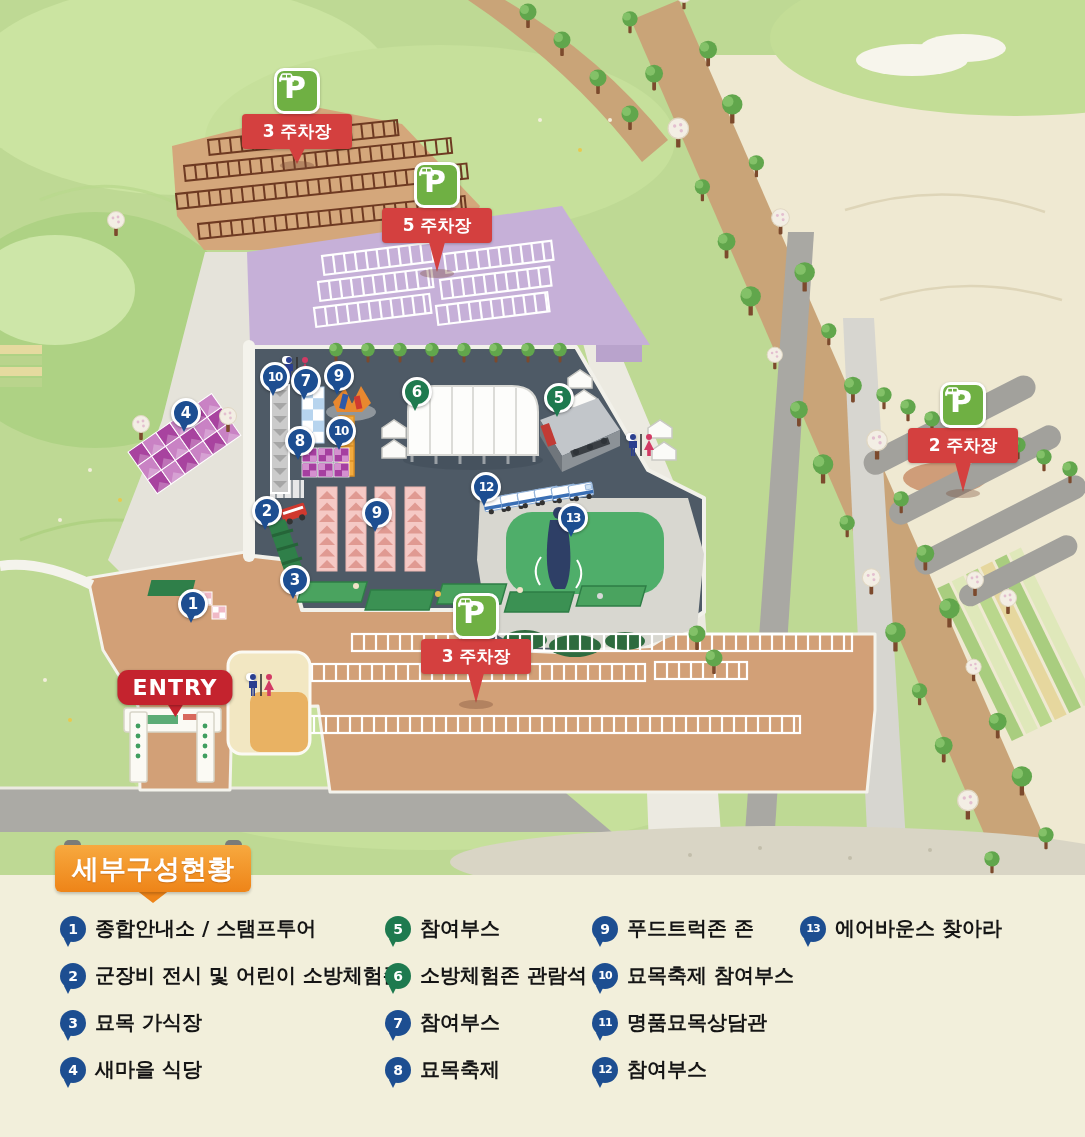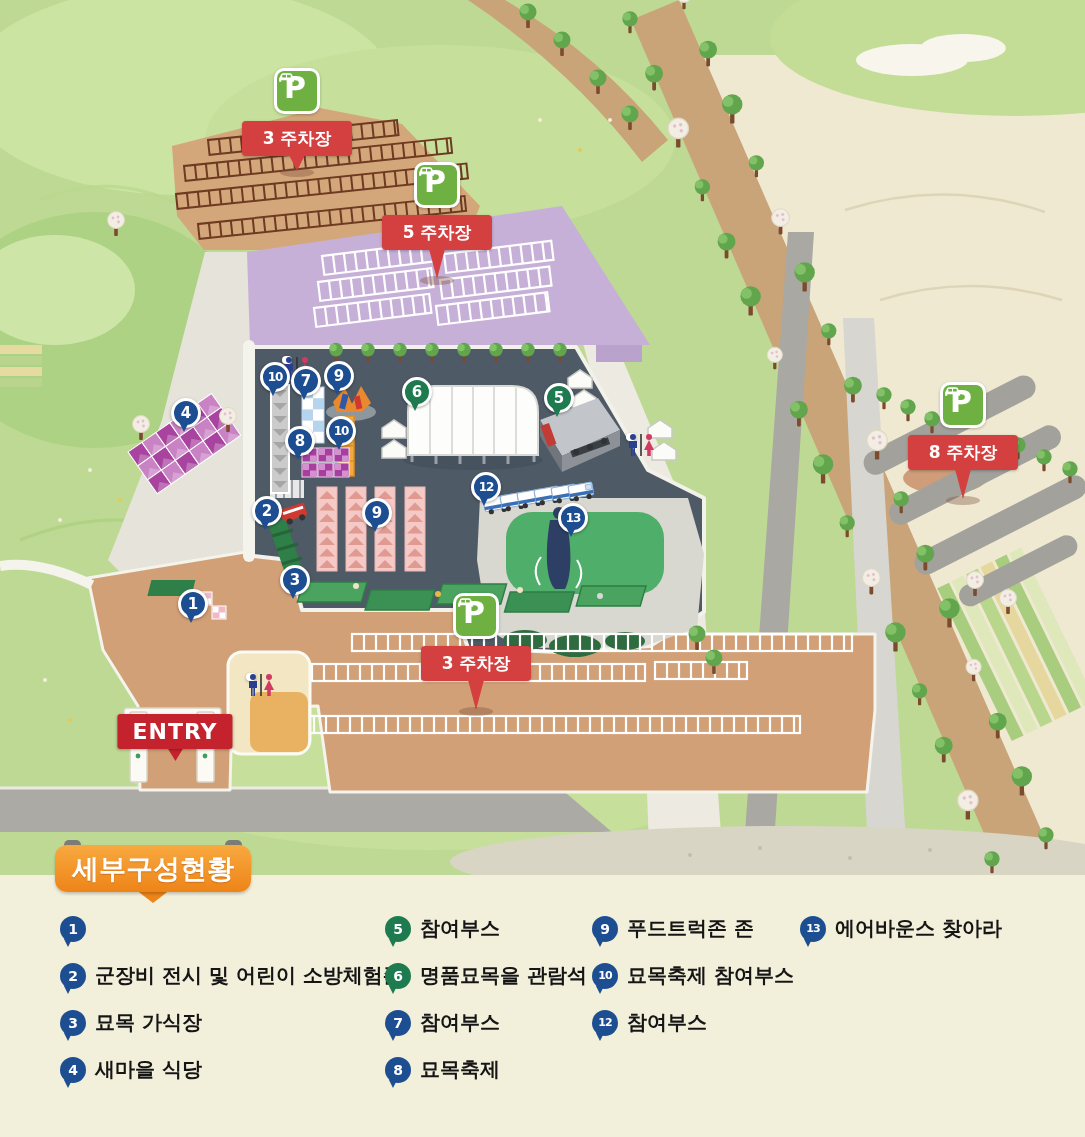--- a/index.html
+++ b/index.html
@@ -16,39 +16,39 @@
   .marker.green{background:#1e7a4f;}
   .marker .tail{position:absolute;bottom:-12px;left:5px;width:0;height:0;
     border:5px solid transparent;border-top:10px solid #1d4e91;}
   .marker.green .tail{border-top-color:#1e7a4f;}
   
   .psign{position:absolute;transform:translateX(-50%);text-align:center;z-index:40;width:110px;}
   .pbadge{position:relative;width:46px;height:46px;margin:0 auto;background:#6fb043;
     border:3px solid #fff;border-radius:10px;box-shadow:0 1px 3px rgba(0,0,0,.25);}
   .pbadge .pletter{position:absolute;left:7px;top:-1px;color:#fff;font-weight:bold;font-size:30px;}
   .pbadge svg{position:absolute;right:3px;bottom:4px;}
-  .plabel{display:block;margin:7px auto 0;background:#d4403f;color:#fff;font-weight:bold;
+  .plabel{display:block;margin:0 auto 0;background:#d4403f;color:#fff;font-weight:bold;
     font-size:17px;padding:6px 8px;border-radius:4px;box-shadow:0 1px 3px rgba(0,0,0,.25);white-space:nowrap;}
   .ptail{width:0;height:0;margin:-1px auto 0;border:8px solid transparent;border-bottom:none;}
   .pshadow{width:34px;height:9px;margin:-3px auto 0;background:rgba(120,75,55,.35);border-radius:50%;}
   
   .entry{position:absolute;transform:translateX(-50%);text-align:center;z-index:40;}
   .entry .ebox{display:inline-block;background:#c4232e;color:#fff;font-weight:bold;font-size:22px;
-    padding:5px 15px;border-radius:3px;box-shadow:0 1px 3px rgba(0,0,0,.3);letter-spacing:1px;margin-top:44px;}
+    padding:5px 15px;border-radius:11px;box-shadow:0 1px 3px rgba(0,0,0,.3);letter-spacing:1px;}
   .entry .etail{width:0;height:0;margin:-1px auto 0;border:8px solid transparent;border-top:13px solid #c4232e;}
   
   .toilet{position:absolute;transform:translate(-50%,-50%);background:#fff;border-radius:6px;
     padding:4px 5px;box-shadow:0 1px 3px rgba(0,0,0,.3);z-index:25;line-height:0;}
   
   .legend{position:absolute;left:0;top:875px;width:1085px;height:262px;background:#f2efdb;}
   .ribbon{position:absolute;left:55px;top:-30px;width:196px;z-index:5;}
   .ribbon .tab{position:absolute;top:-5px;width:17px;height:36px;background:#7b7b78;border-radius:5px;}
   .ribbon .tab.l{left:9px;} .ribbon .tab.r{right:9px;}
   .ribbon-body{position:relative;height:47px;background:linear-gradient(#f7a93f,#ee8418);
-    border-radius:12px;display:flex;align-items:center;justify-content:center;color:#fff;
+    border-radius:6px;display:flex;align-items:center;justify-content:center;color:#fff;
     font-weight:bold;font-size:27px;text-shadow:0 1px 1px rgba(140,60,0,.35);box-shadow:0 2px 3px rgba(0,0,0,.2);}
   .ribbon-point{width:0;height:0;margin:-6px auto 0;border:22px solid transparent;border-bottom:none;
     border-top:17px solid #ee8418;}
   .lcol{position:absolute;top:30px;}
   .litem{display:flex;align-items:center;height:47px;}
   .lbubble{position:relative;flex:0 0 26px;width:26px;height:26px;border-radius:50%;background:#1d4e91;
     color:#fff;font-weight:bold;font-size:14px;display:flex;align-items:center;justify-content:center;margin-right:9px;}
   .lbubble.two{font-size:11px;letter-spacing:-1px;}
   .lbubble.green{background:#1e7a4f;}
   .lbubble .tail{position:absolute;bottom:-9px;left:4px;width:0;height:0;border:4px solid transparent;
@@ -1180,21 +1180,21 @@
         </div>
         <div class="psign" style="left: 963px; top: 382px;">
           <div class="pbadge">
             <span class="pletter">P</span>
             <svg width="19" height="13" viewBox="0 0 18 12">
               <path d="M2 7 L4 3 Q4.5 2 6 2 L12 2 Q13.5 2 14 3 L16 7 L16 10 L14 10 L14 8.5 L4 8.5 L4 10 L2 10 Z" fill="#fff"></path>
               <rect x="5" y="3.5" width="3.5" height="2.5" fill="#6fb043"></rect>
               <rect x="9.5" y="3.5" width="3.5" height="2.5" fill="#6fb043"></rect>
             </svg>
           </div>
-          <span class="plabel">8 주차장</span>
+          <span class="plabel">2 주차장</span>
           <div class="ptail" style="border-top: 30px solid rgb(212, 64, 63);"></div>
           <div class="pshadow"></div>
         </div>
         <div class="psign" style="left: 476px; top: 593px;">
           <div class="pbadge">
             <span class="pletter">P</span>
             <svg width="19" height="13" viewBox="0 0 18 12">
               <path d="M2 7 L4 3 Q4.5 2 6 2 L12 2 Q13.5 2 14 3 L16 7 L16 10 L14 10 L14 8.5 L4 8.5 L4 10 L2 10 Z" fill="#fff"></path>
               <rect x="5" y="3.5" width="3.5" height="2.5" fill="#6fb043"></rect>
               <rect x="9.5" y="3.5" width="3.5" height="2.5" fill="#6fb043"></rect>
@@ -1212,20 +1212,21 @@
     <div class="ribbon">
       <i class="tab l"></i>
       <i class="tab r"></i>
       <div class="ribbon-body">세부구성현황</div>
       <div class="ribbon-point"></div>
     </div>
     <div id="legend-cols">
         <div class="lcol" style="left: 60px;">
           <div class="litem">
             <span class="lbubble">1<i class="tail"></i></span>
+            <span class="ltext">종합안내소 / 스탬프투어</span>
           </div>
           <div class="litem">
             <span class="lbubble">2<i class="tail"></i></span>
             <span class="ltext">군장비 전시 및 어린이 소방체험존</span>
           </div>
           <div class="litem">
             <span class="lbubble">3<i class="tail"></i></span>
             <span class="ltext">묘목 가식장</span>
           </div>
           <div class="litem">
@@ -1233,41 +1234,45 @@
             <span class="ltext">새마을 식당</span>
           </div>
         </div>
         <div class="lcol" style="left: 385px;">
           <div class="litem">
             <span class="lbubble green">5<i class="tail"></i></span>
             <span class="ltext">참여부스</span>
           </div>
           <div class="litem">
             <span class="lbubble green">6<i class="tail"></i></span>
-            <span class="ltext">명품묘목을 관람석</span>
+            <span class="ltext">소방체험존 관람석</span>
           </div>
           <div class="litem">
             <span class="lbubble">7<i class="tail"></i></span>
             <span class="ltext">참여부스</span>
           </div>
           <div class="litem">
             <span class="lbubble">8<i class="tail"></i></span>
             <span class="ltext">묘목축제</span>
           </div>
         </div>
         <div class="lcol" style="left: 592px;">
           <div class="litem">
             <span class="lbubble">9<i class="tail"></i></span>
             <span class="ltext">푸드트럭존 존</span>
           </div>
           <div class="litem">
             <span class="lbubble two">10<i class="tail"></i></span>
             <span class="ltext">묘목축제 참여부스</span>
           </div>
           <div class="litem">
+            <span class="lbubble two">11<i class="tail"></i></span>
+            <span class="ltext">명품묘목상담관</span>
+          </div>
+          <div class="litem">
             <span class="lbubble two">12<i class="tail"></i></span>
             <span class="ltext">참여부스</span>
           </div>
         </div>
         <div class="lcol" style="left: 800px;">
           <div class="litem">
             <span class="lbubble two">13<i class="tail"></i></span>
             <span class="ltext">에어바운스 찾아라</span>
           </div>
         </div>

